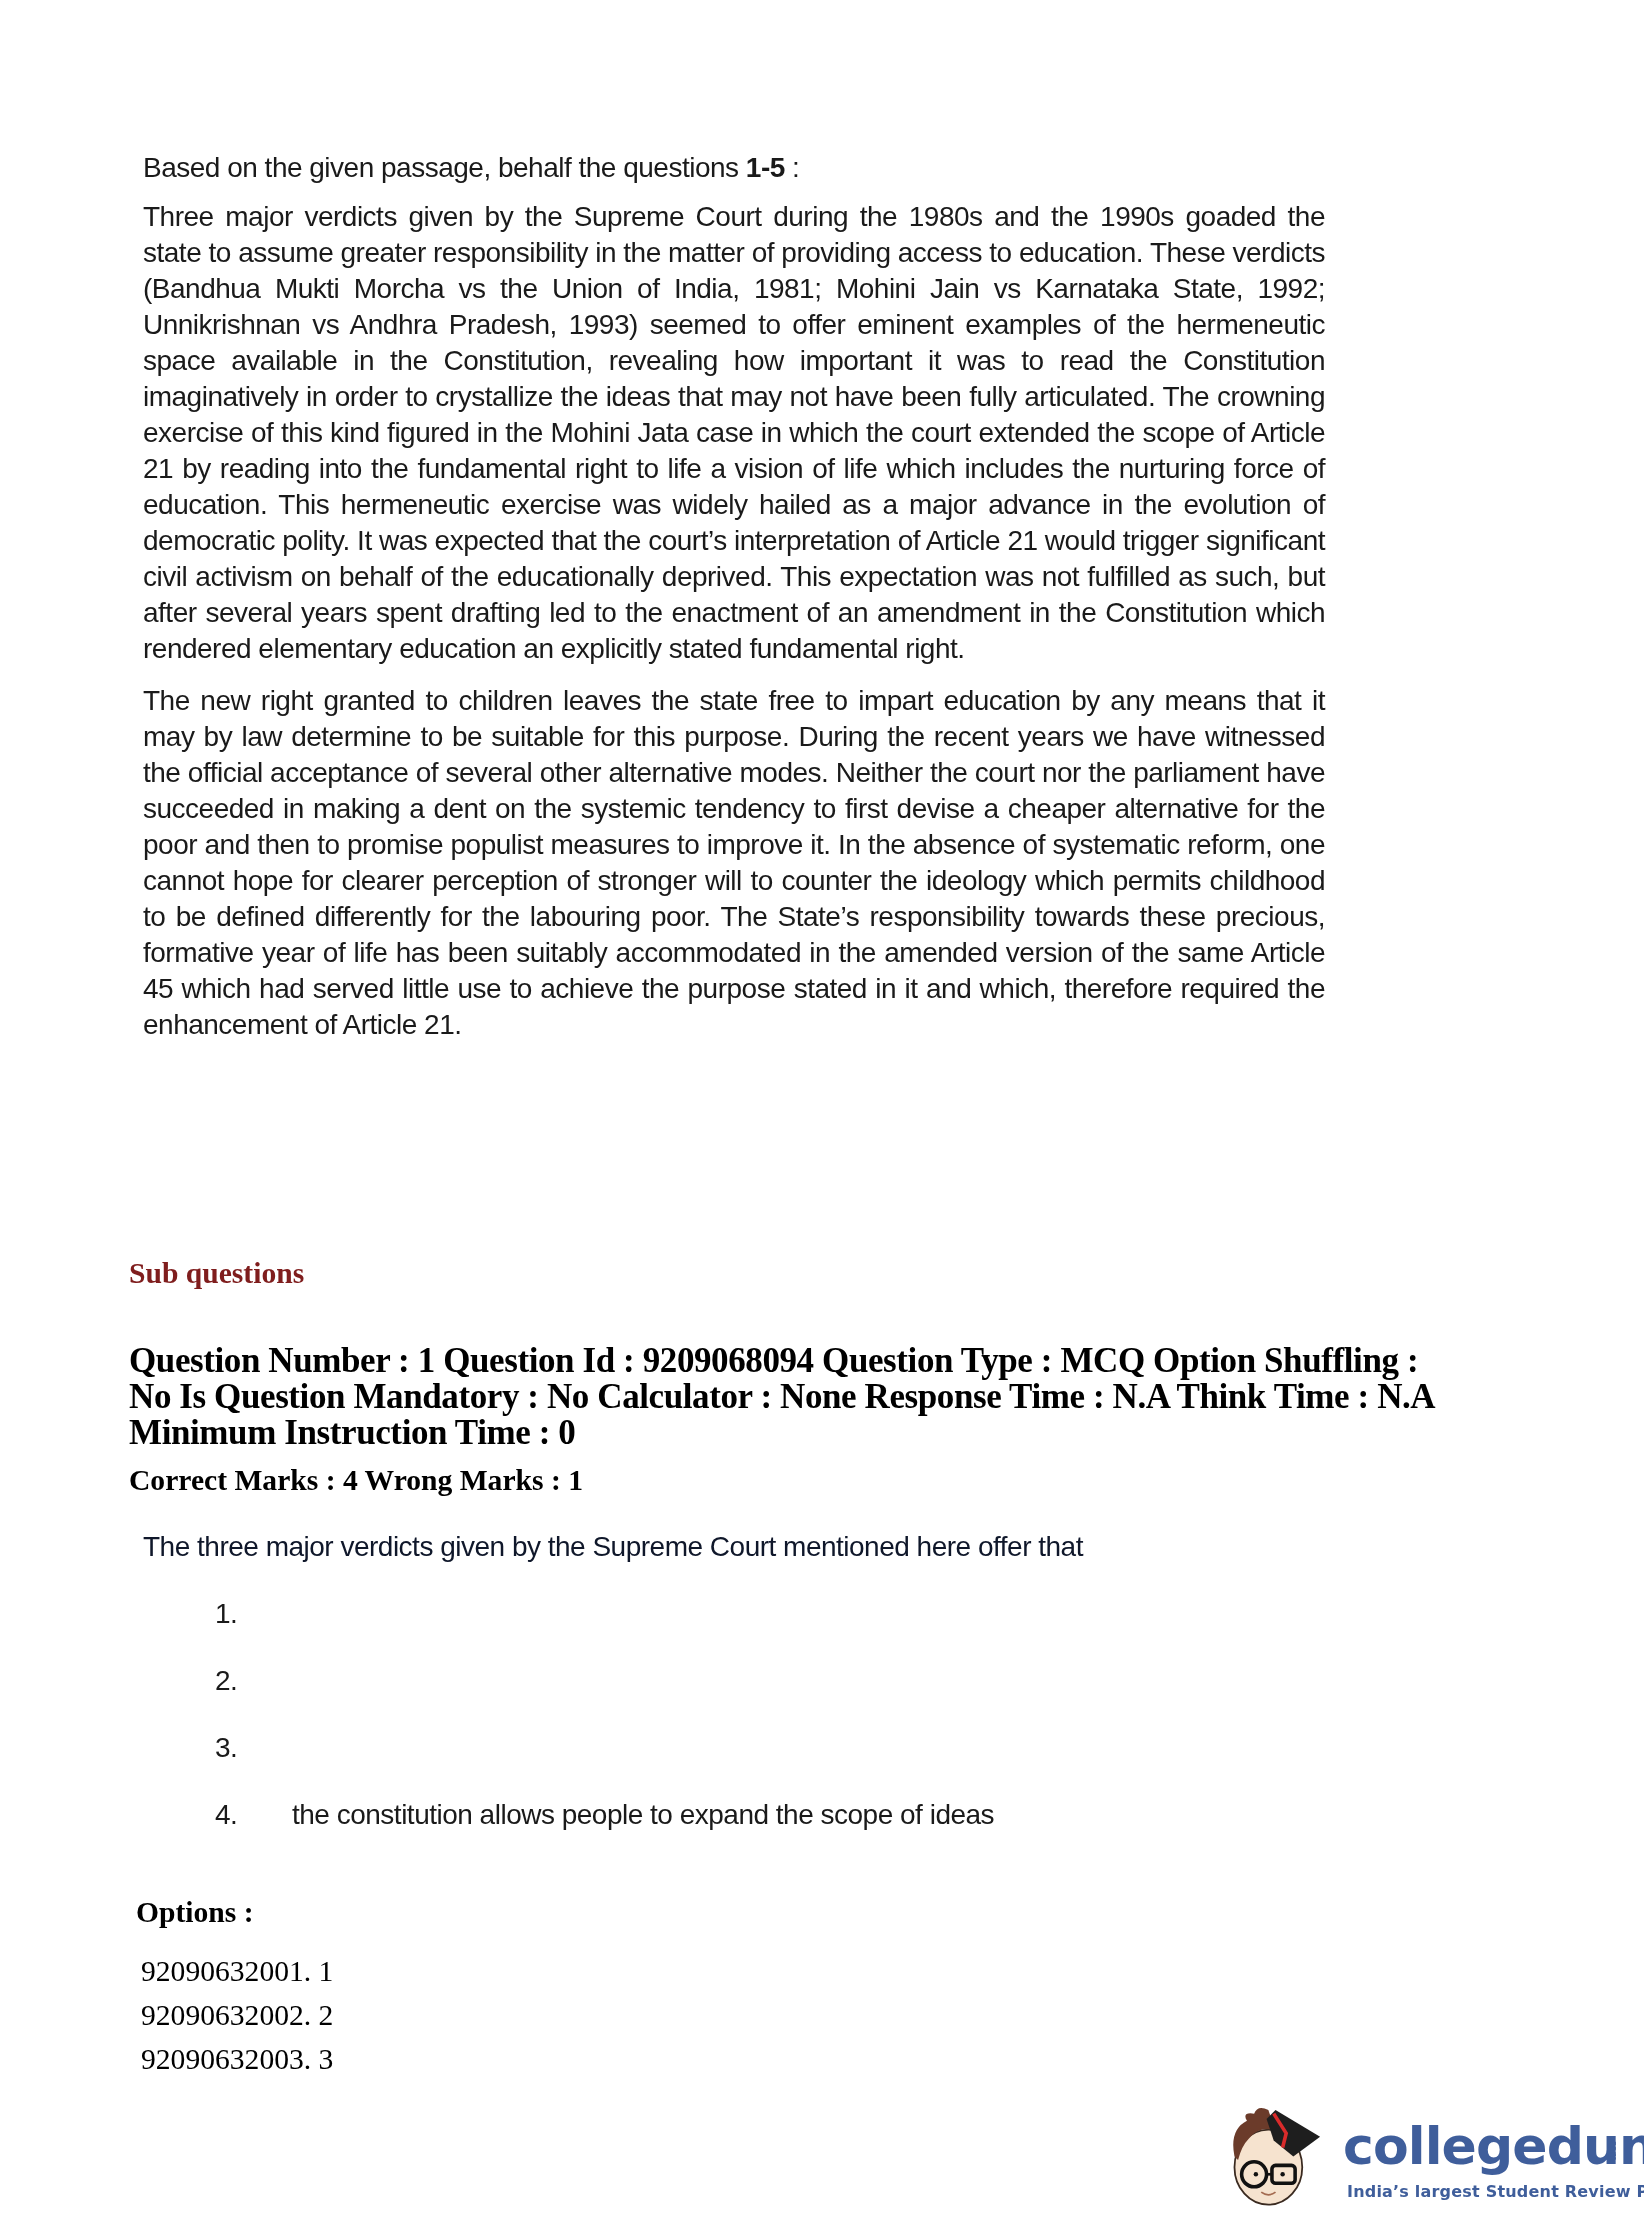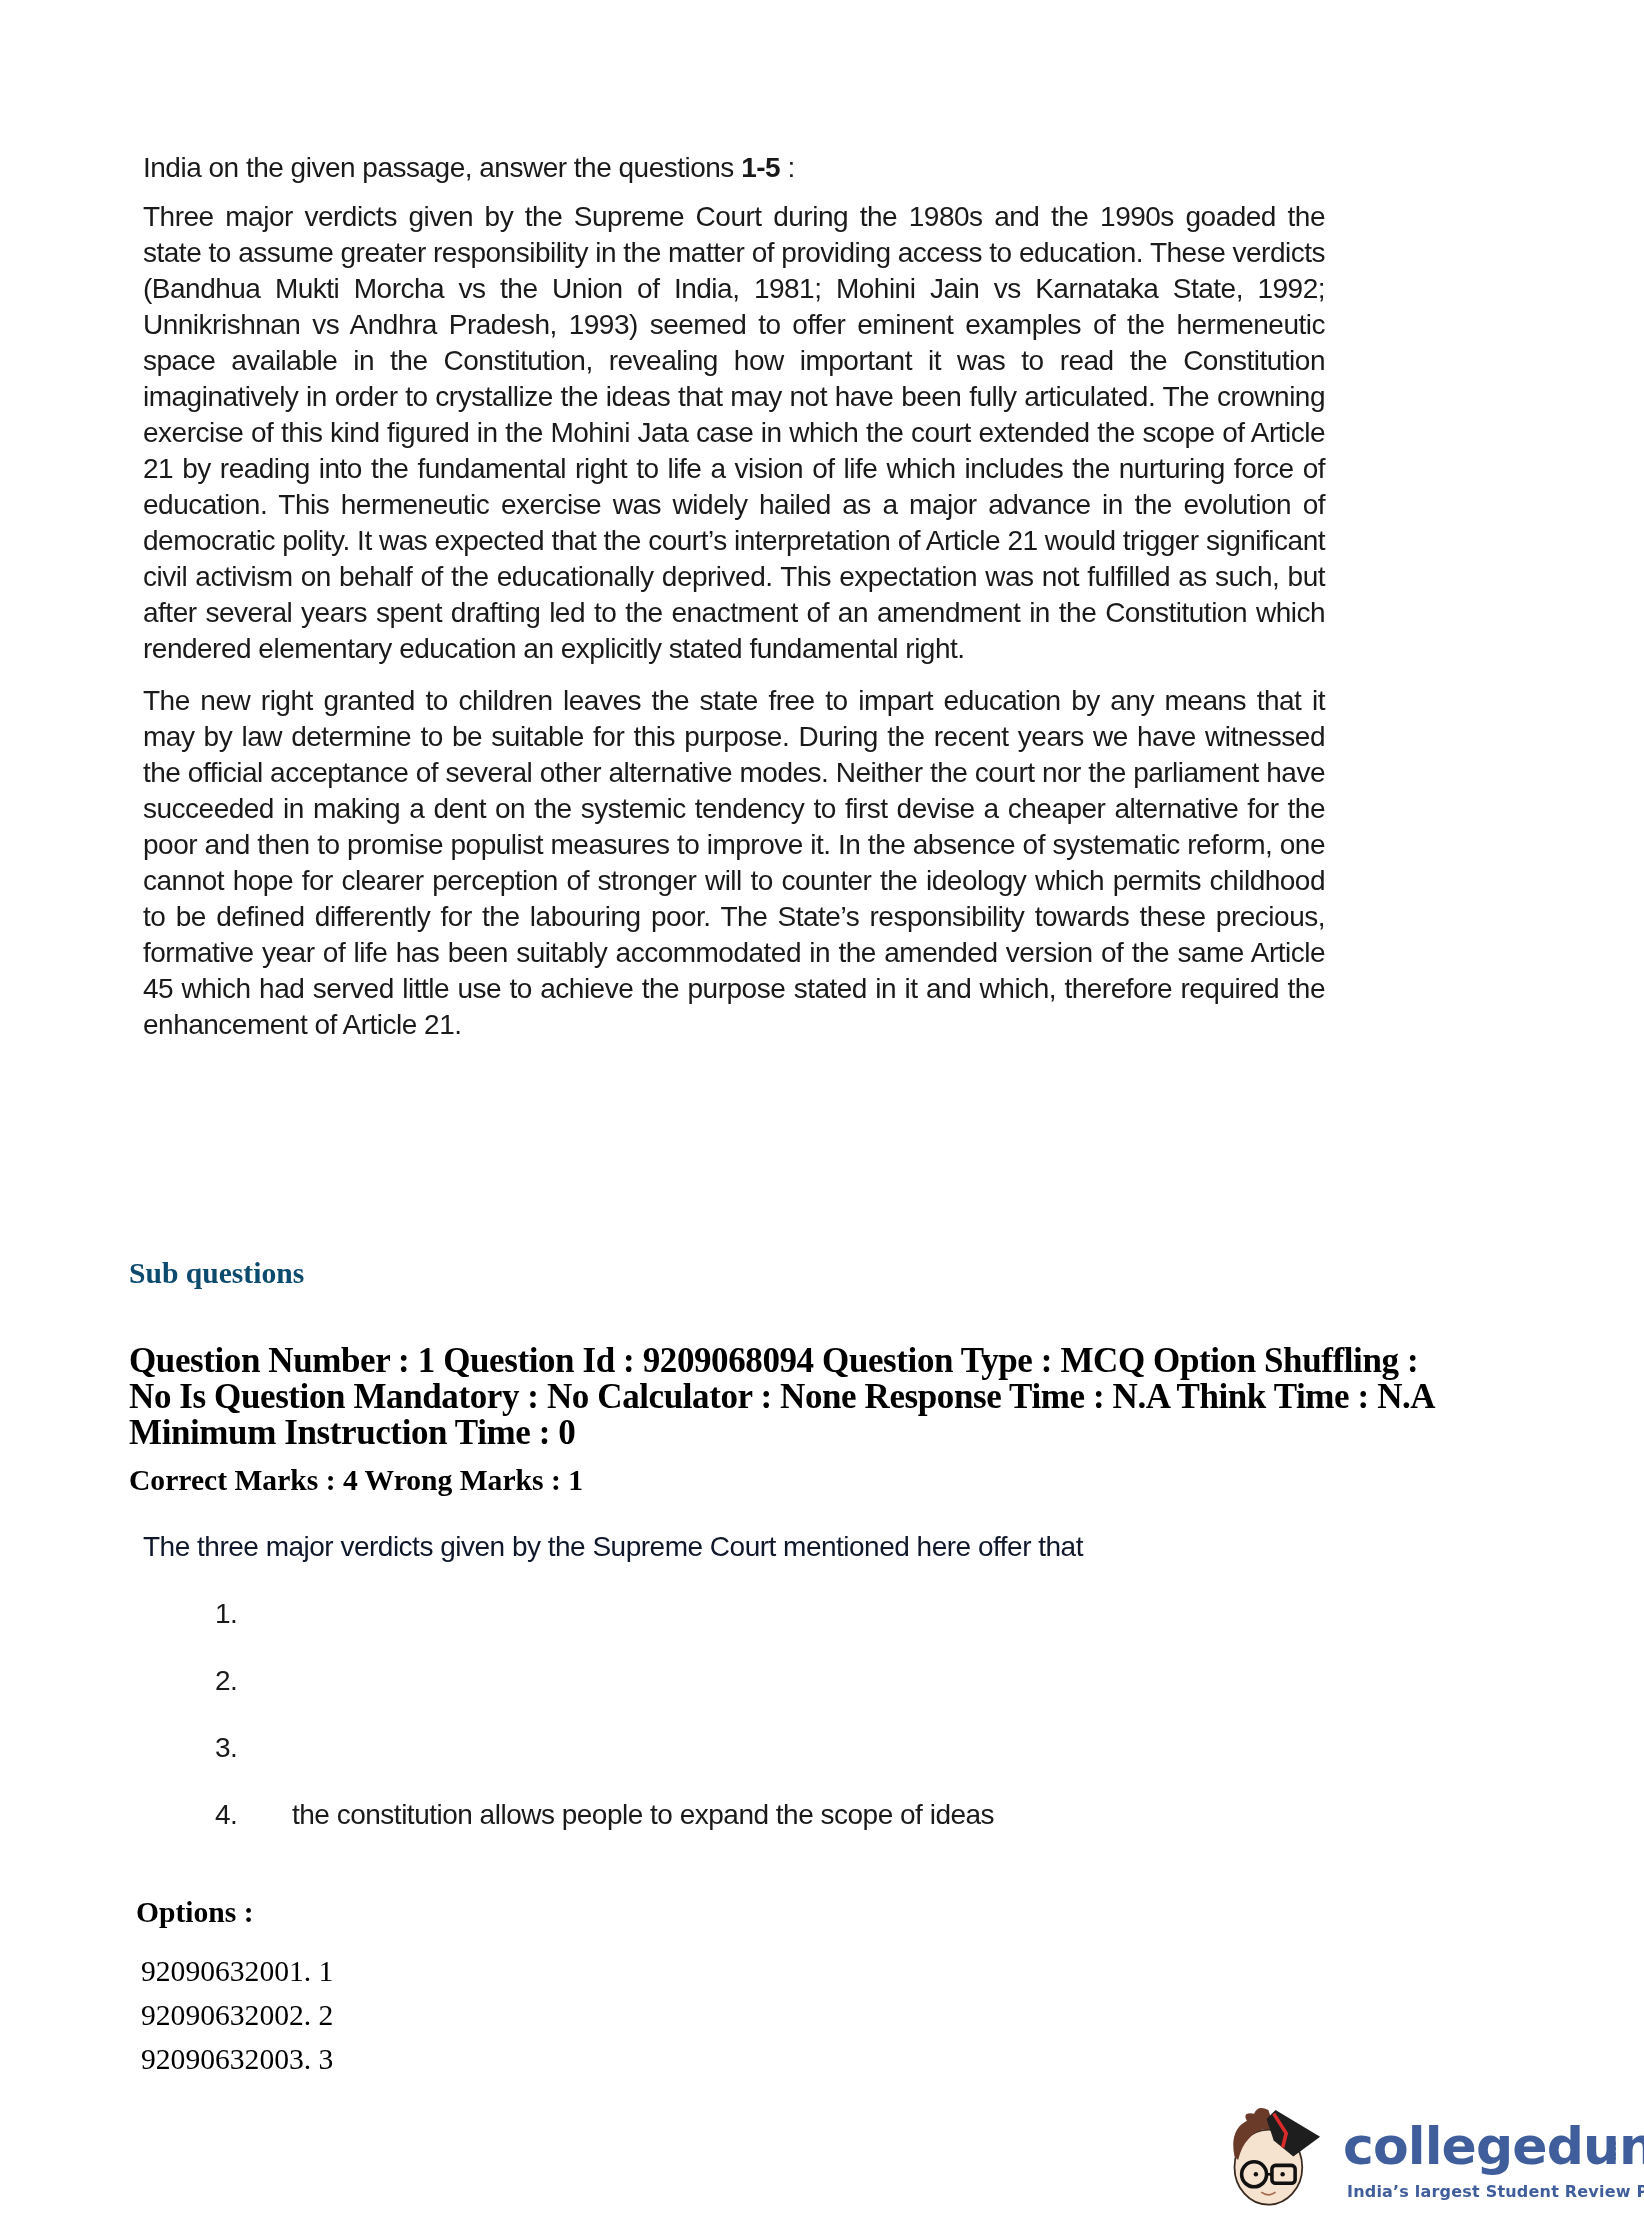--- a/index.html
+++ b/index.html
@@ -37,21 +37,21 @@
       text-align-last: left;
     }
     .sub-questions-heading {
       position: absolute;
       left: 129px;
       top: 1255px;
       font-family: "Liberation Serif", serif;
       font-weight: bold;
       font-size: 29.6px;
       line-height: 36px;
-      color: #0c4a6e;
+      color: #7f1d1d;
     }
     .question-meta {
       position: absolute;
       left: 129px;
       top: 1343px;
       width: 1308px;
       font-family: "Liberation Serif", serif;
       font-weight: bold;
       font-size: 35px;
       line-height: 36px;
@@ -169,21 +169,21 @@
       font-size: 16px;
       color: #3f5e9b;
       letter-spacing: 0.2px;
       white-space: nowrap;
     }
   </style>
 </head>
 <body>
 
 <div class="passage-block">
-  <p class="passage-instruction"><span>India on the given passage, answer the questions </span><b>1-5</b><span> :</span></p>
+  <p class="passage-instruction"><span>Based on the given passage, behalf the questions </span><b>1-5</b><span> :</span></p>
   <p class="passage-para">Three major verdicts given by the Supreme Court during the 1980s and the 1990s goaded the state to assume greater responsibility in the matter of providing access to education. These verdicts (Bandhua Mukti Morcha vs the Union of India, 1981; Mohini Jain vs Karnataka State, 1992; Unnikrishnan vs Andhra Pradesh, 1993) seemed to offer eminent examples of the hermeneutic space available in the Constitution, revealing how important it was to read the Constitution imaginatively in order to crystallize the ideas that may not have been fully articulated. The crowning exercise of this kind figured in the Mohini Jata case in which the court extended the scope of Article 21 by reading into the fundamental right to life a vision of life which includes the nurturing force of education. This hermeneutic exercise was widely hailed as a major advance in the evolution of democratic polity. It was expected that the court’s interpretation of Article 21 would trigger significant civil activism on behalf of the educationally deprived. This expectation was not fulfilled as such, but after several years spent drafting led to the enactment of an amendment in the Constitution which rendered elementary education an explicitly stated fundamental right.</p>
   <p class="passage-para">The new right granted to children leaves the state free to impart education by any means that it may by law determine to be suitable for this purpose. During the recent years we have witnessed the official acceptance of several other alternative modes. Neither the court nor the parliament have succeeded in making a dent on the systemic tendency to first devise a cheaper alternative for the poor and then to promise populist measures to improve it. In the absence of systematic reform, one cannot hope for clearer perception of stronger will to counter the ideology which permits childhood to be defined differently for the labouring poor. The State’s responsibility towards these precious, formative year of life has been suitably accommodated in the amended version of the same Article 45 which had served little use to achieve the purpose stated in it and which, therefore required the enhancement of Article 21.</p>
 </div>
 
 <div class="sub-questions-heading">Sub questions</div>
 
 <div class="question-meta">Question Number : 1 Question Id : 9209068094 Question Type : MCQ Option Shuffling : No Is Question Mandatory : No Calculator : None Response Time : N.A Think Time : N.A Minimum Instruction Time : 0</div>
 
 <div class="marks-line">Correct Marks : 4 Wrong Marks : 1</div>
 

